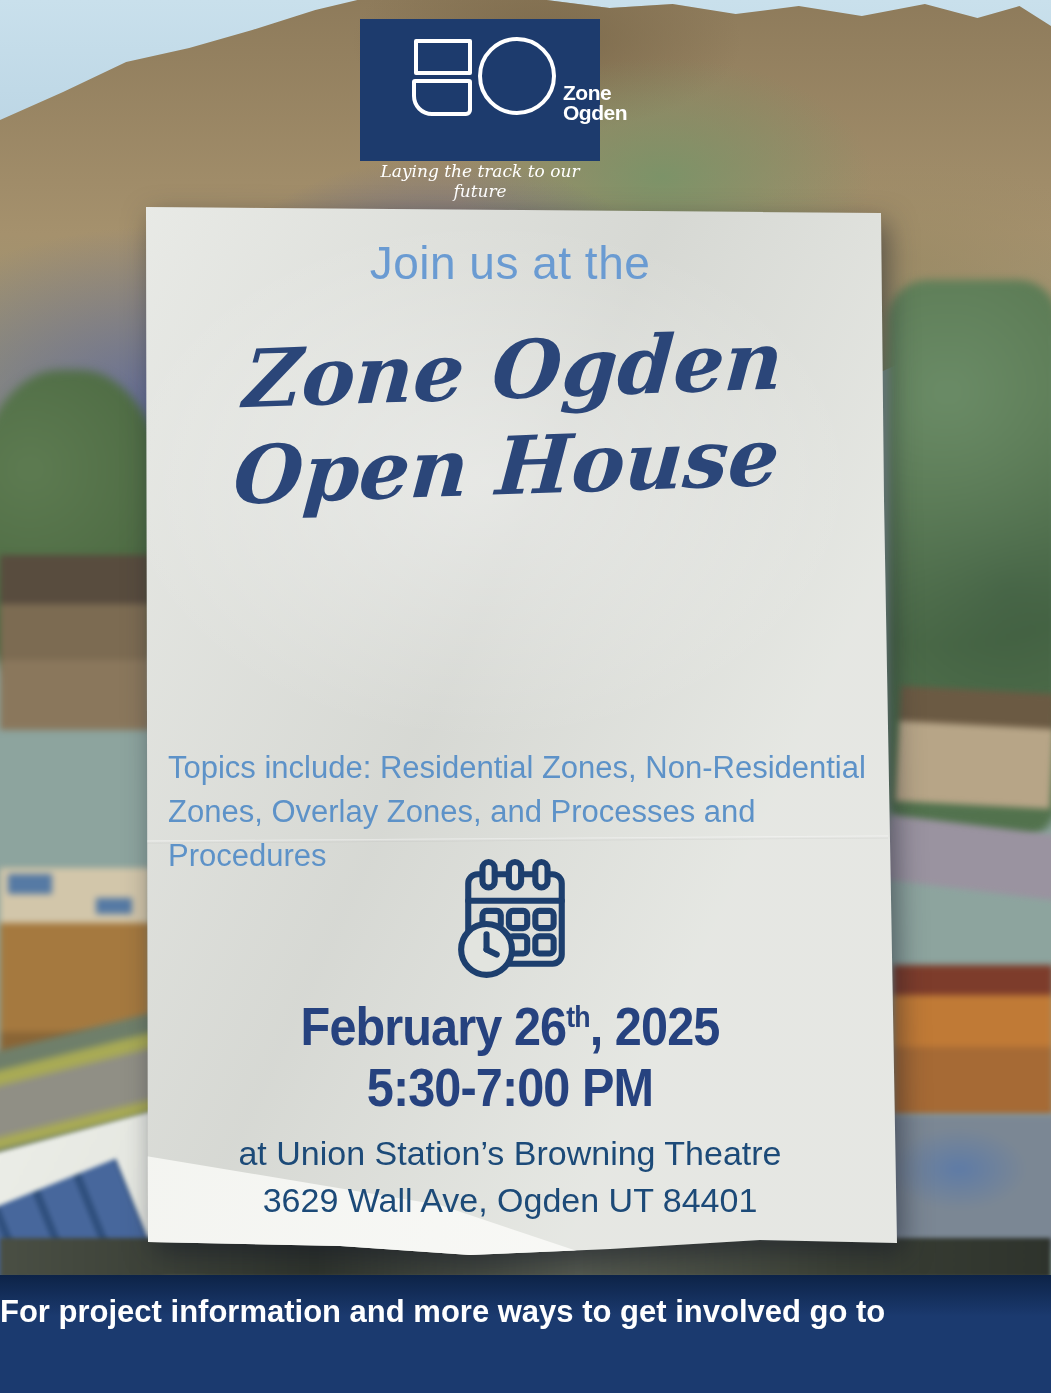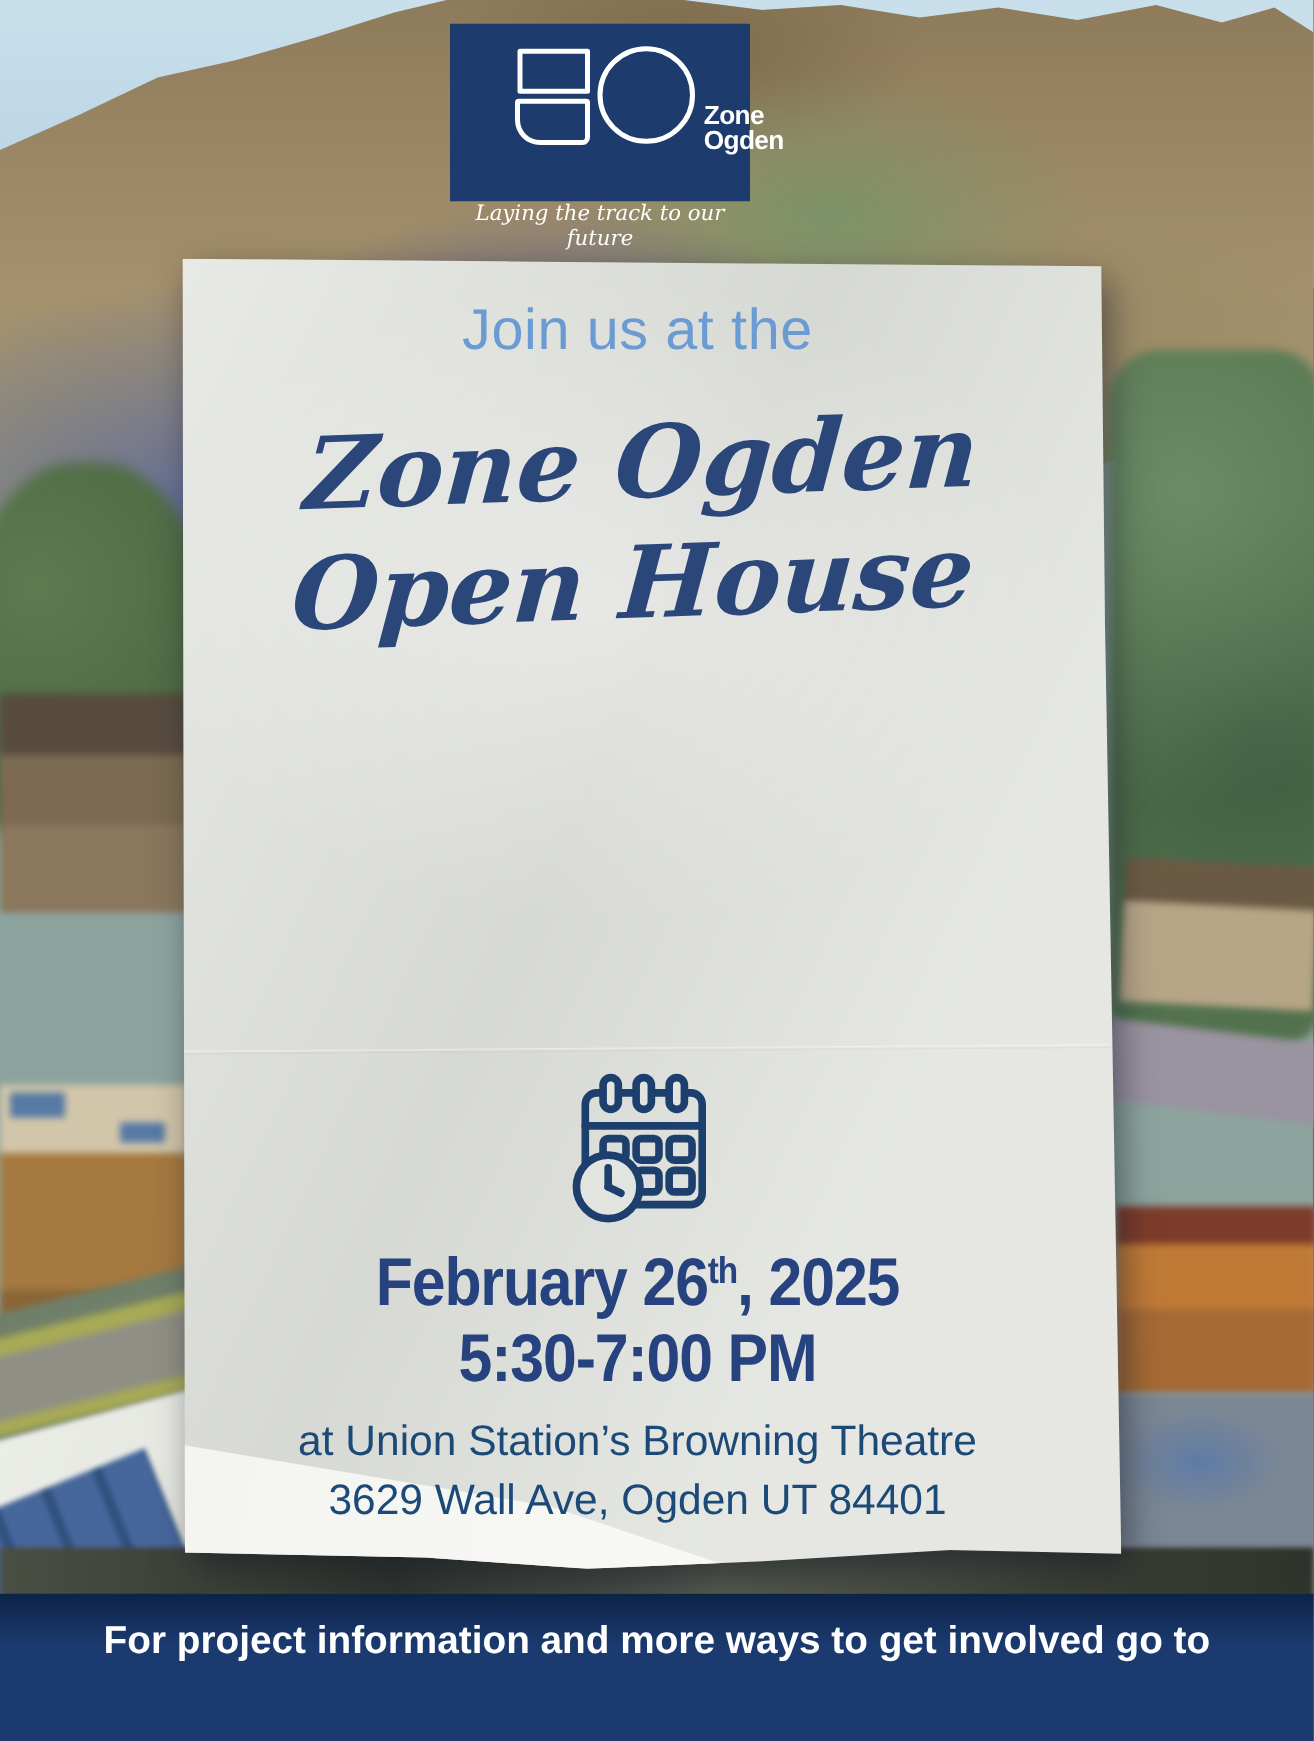--- a/index.html
+++ b/index.html
@@ -86,21 +86,21 @@
   .topics{position:absolute;top:546px;left:28px;width:714px;margin:0;
     color:#5d92c8;font-size:31px;line-height:44px;}
   .cal{position:absolute;top:658px;left:316px;width:118px;height:124px;}
   .date-block{position:absolute;top:786px;left:0;width:740px;text-align:center;
     color:#26427f;font-weight:bold;font-size:54px;line-height:61px;letter-spacing:-1px;transform:scaleX(.9);}
   .date-block sup{font-size:55%;vertical-align:18px;}
   .venue-block{position:absolute;top:930px;left:0;width:740px;text-align:center;
     color:#1c4a78;font-size:34px;line-height:47px;}
 
   
-  .footer{position:absolute;left:0;bottom:0;width:100%;height:118px;text-align:center;
+  .footer{position:absolute;left:0;bottom:0;width:100%;height:118px;text-align:left;
     background:linear-gradient(180deg,#0d2347,#1b3a6f 35%);color:#fff;font-weight:bold;font-size:31px;line-height:41px;padding-top:16px;}
 </style>
 </head>
 <body>
 
 <div class="canvas">
 
   <div class="bg">
     <div class="sky"></div>
     <div class="speckle"></div>
@@ -138,20 +138,21 @@
       <div class="crease"></div>
 
       <div class="kicker">Join us at the</div>
 
       <h1 class="title">
         <span>Zone Ogden</span>
         <span>Open House</span>
       </h1>
 
 
+      <p class="topics">Topics include: Residential Zones, Non-Residential Zones, Overlay Zones, and Processes and Procedures</p>
 
       <div class="cal">
         <svg viewBox="0 0 112 122" width="118" height="124" fill="none" stroke="#1d3f6e" stroke-width="6" stroke-linecap="round" stroke-linejoin="round">
           <rect x="10" y="16" width="92" height="88" rx="9"></rect>
           <line x1="10" y1="42" x2="102" y2="42"></line>
           <rect x="24" y="4" width="12" height="25" rx="6" fill="#e2e4df"></rect>
           <rect x="50" y="4" width="12" height="25" rx="6" fill="#e2e4df"></rect>
           <rect x="76" y="4" width="12" height="25" rx="6" fill="#e2e4df"></rect>
           <rect x="24" y="52" width="18" height="17" rx="4"></rect>
           <rect x="50" y="52" width="18" height="17" rx="4"></rect>

